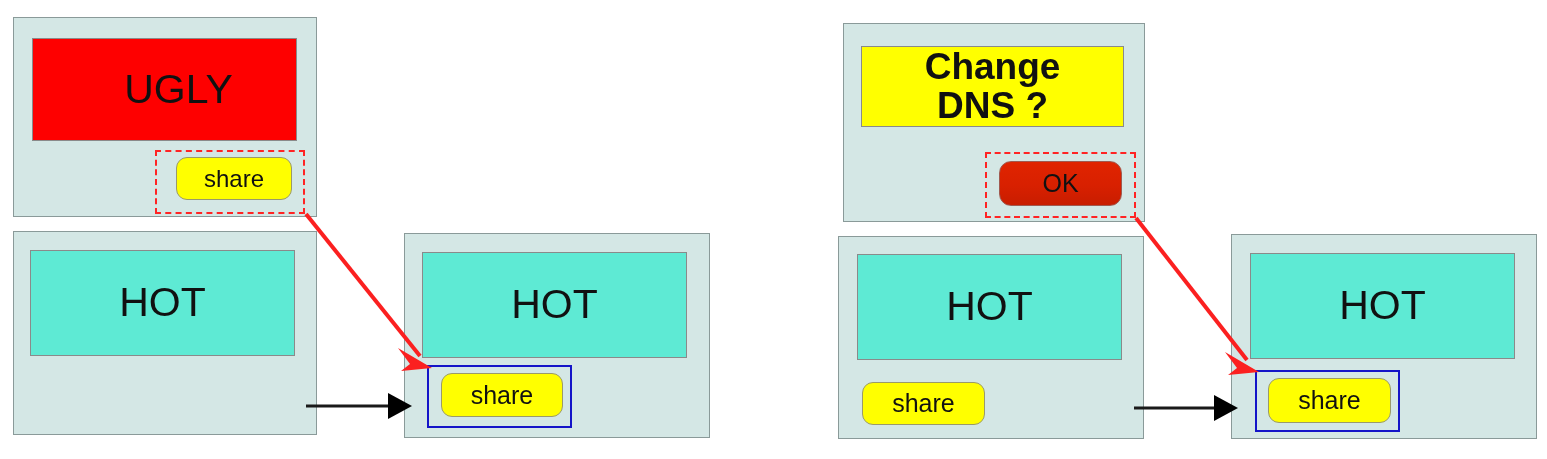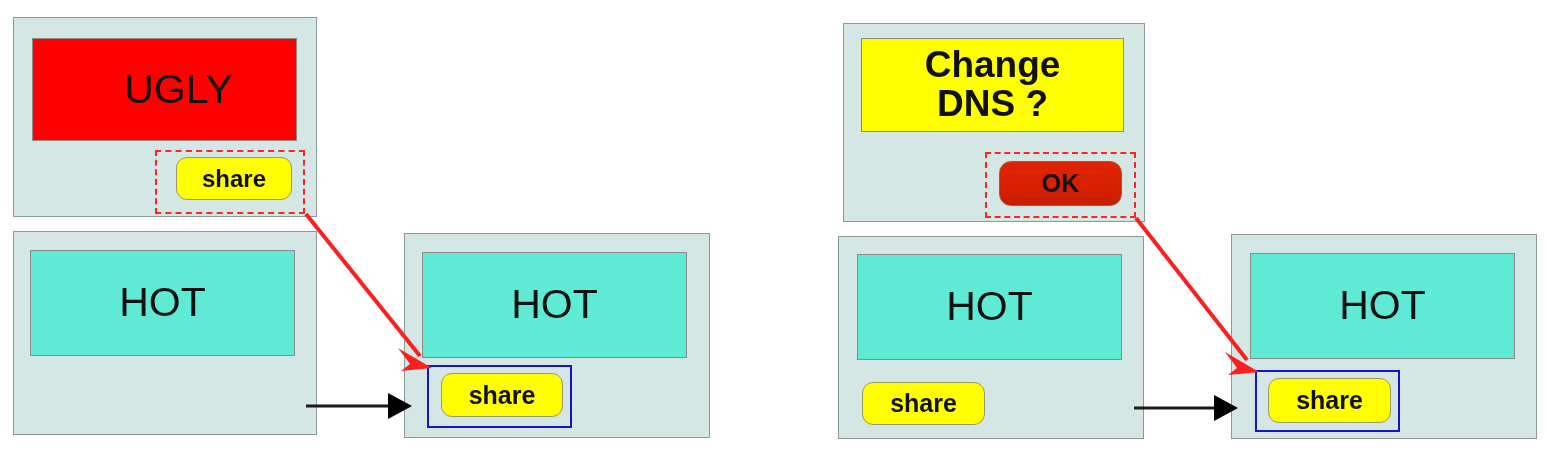--- a/index.html
+++ b/index.html
@@ -47,21 +47,21 @@
   }
   .btn {
     position: absolute;
     box-sizing: border-box;
     border: 1px solid #9a9a6a;
     border-radius: 11px;
     display: flex;
     align-items: center;
     justify-content: center;
     color: #111111;
-    font-weight: bold;
+    font-weight: normal;
   }
   .btn-yellow {
     background: #ffff00;
   }
   .btn-red {
     background: linear-gradient(180deg, #e02400 0%, #d82000 55%, #c81d00 100%);
     border: 1px solid #a05a50;
     border-radius: 12px;
   }
   .dashed-box {
@@ -105,21 +105,21 @@
   <div class="panel" style="left:404px; top:233px; width:306px; height:205px;"></div>
 
   <div class="block block-green" style="left:422px; top:252px; width:265px; height:106px; font-size:41px;">HOT</div>
 
   <div class="solid-blue-box" style="left:427px; top:365px; width:145px; height:63px;"></div>
 
   <div class="btn btn-yellow" style="left:441px; top:373px; width:122px; height:44px; font-size:25px;">share</div>
 
   <div class="panel" style="left:843px; top:23px; width:302px; height:199px;"></div>
 
-  <div class="block block-yellow" style="left:861px; top:38px; width:263px; height:94px; font-size:37px; font-weight:bold;">Change
+  <div class="block block-yellow" style="left:861px; top:46px; width:263px; height:81px; font-size:37px; font-weight:bold;">Change
 DNS ?</div>
 
   <div class="dashed-box" style="left:985px; top:152px; width:151px; height:66px;"></div>
 
   <div class="btn btn-red" style="left:999px; top:161px; width:123px; height:45px; font-size:25px;">OK</div>
 
   <div class="panel" style="left:838px; top:236px; width:306px; height:203px;"></div>
 
   <div class="block block-green" style="left:857px; top:254px; width:265px; height:106px; font-size:41px;">HOT</div>
 

